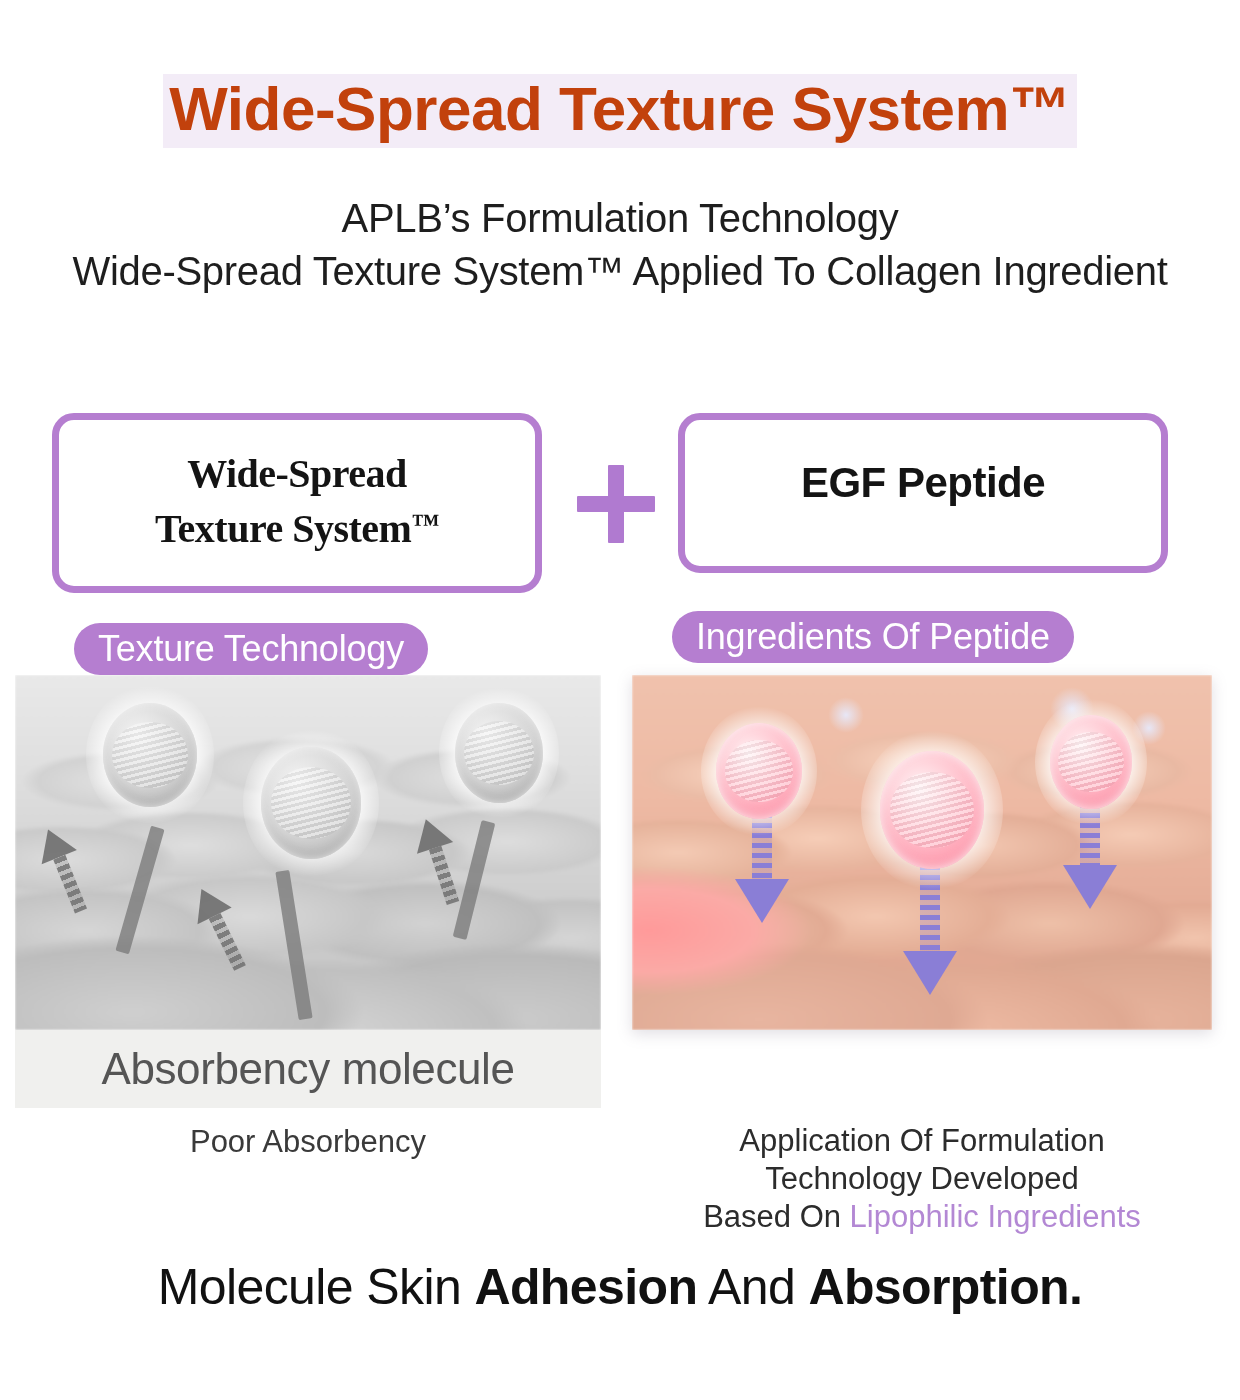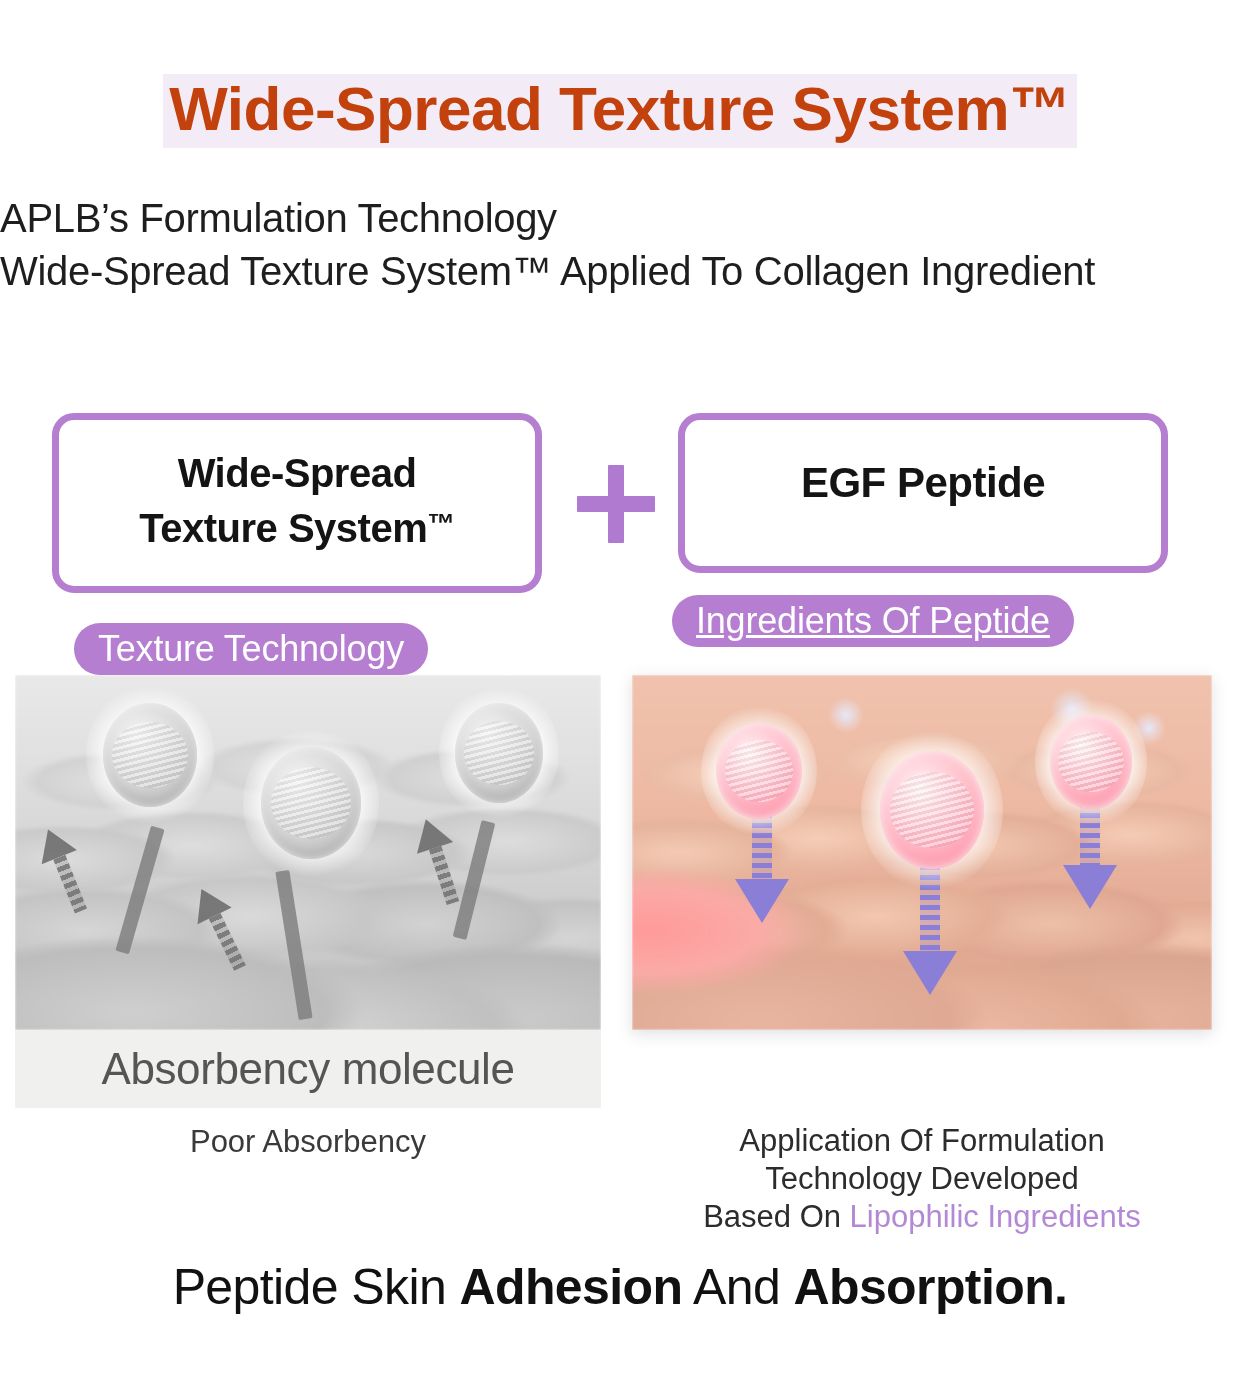--- a/index.html
+++ b/index.html
@@ -29,21 +29,21 @@
   .xmark {
     font-weight:normal;
     font-size:48px;
     position:relative;
     top:-5px;
     padding-right:14px;
     letter-spacing:0;
   }
 
   
-  .subtitle { margin-top:44px; }
+  .subtitle { text-align:center; margin-top:44px; }
   .subtitle-line {
     display:block;
     font-size:40px;
     line-height:1.32;
     color:#1e1e1e;
     font-weight:normal;
     letter-spacing:-0.3px;
   }
 
   
@@ -51,21 +51,21 @@
     position:absolute;
     top:405px; left:0;
     width:1240px; height:250px;
   }
   .concept-box {
     position:absolute;
     border:7px solid #b57ed0;
     border-radius:22px;
     background:#ffffff;
   }
-  .box-left  { left:52px;  top:8px;  width:490px; height:180px; }
+  .box-left  { left:52px;  top:8px;  width:490px; height:180px;font-family:Liberation Serif, serif; }
   .box-right { left:678px; top:8px;  width:490px; height:160px; }
 
   .box-title {
     position:absolute;
     left:0; right:0;
     text-align:center;
     font-weight:bold;
     color:#141414;
     letter-spacing:-0.5px;
   }
@@ -80,21 +80,21 @@
     color:#ffffff;
     font-size:36px;
     letter-spacing:-0.2px;
     text-align:center;
     line-height:52px;
     height:52px;
     white-space:nowrap;
     padding:0 24px;
   }
   .pill-left  { left:74px;  top:190px;margin-top:28px; }
-  .pill-right { left:672px; top:190px;text-decoration:underline; }
+  .pill-right { left:672px; top:206px; }
 
   .plus-sign {
     position:absolute;
     left:577px; top:60px;
     width:78px; height:78px;
   }
   .plus-sign span { position:absolute; background:#b07ad0; border-radius:1px; }
   .plus-h { left:0;   top:31px; width:78px; height:16px; }
   .plus-v { left:31px; top:0;   width:16px; height:78px; }
 
@@ -372,14 +372,14 @@
 
 <div class="under under-left">Poor Absorbency</div>
 
 <div class="under under-right">
   <span>Application Of Formulation</span><br>
   <span>Technology Developed</span><br>
   <span>Based On </span><span class="accent-purple">Lipophilic Ingredients</span>
 </div>
 
 <div class="footer">
-  <span>Peptide Skin </span><b>Adhesion</b><span> And </span><b>Absorption.</b>
+  <span>Molecule Skin </span><b>Adhesion</b><span> And </span><b>Absorption.</b>
 </div>
 
 </body></html>

